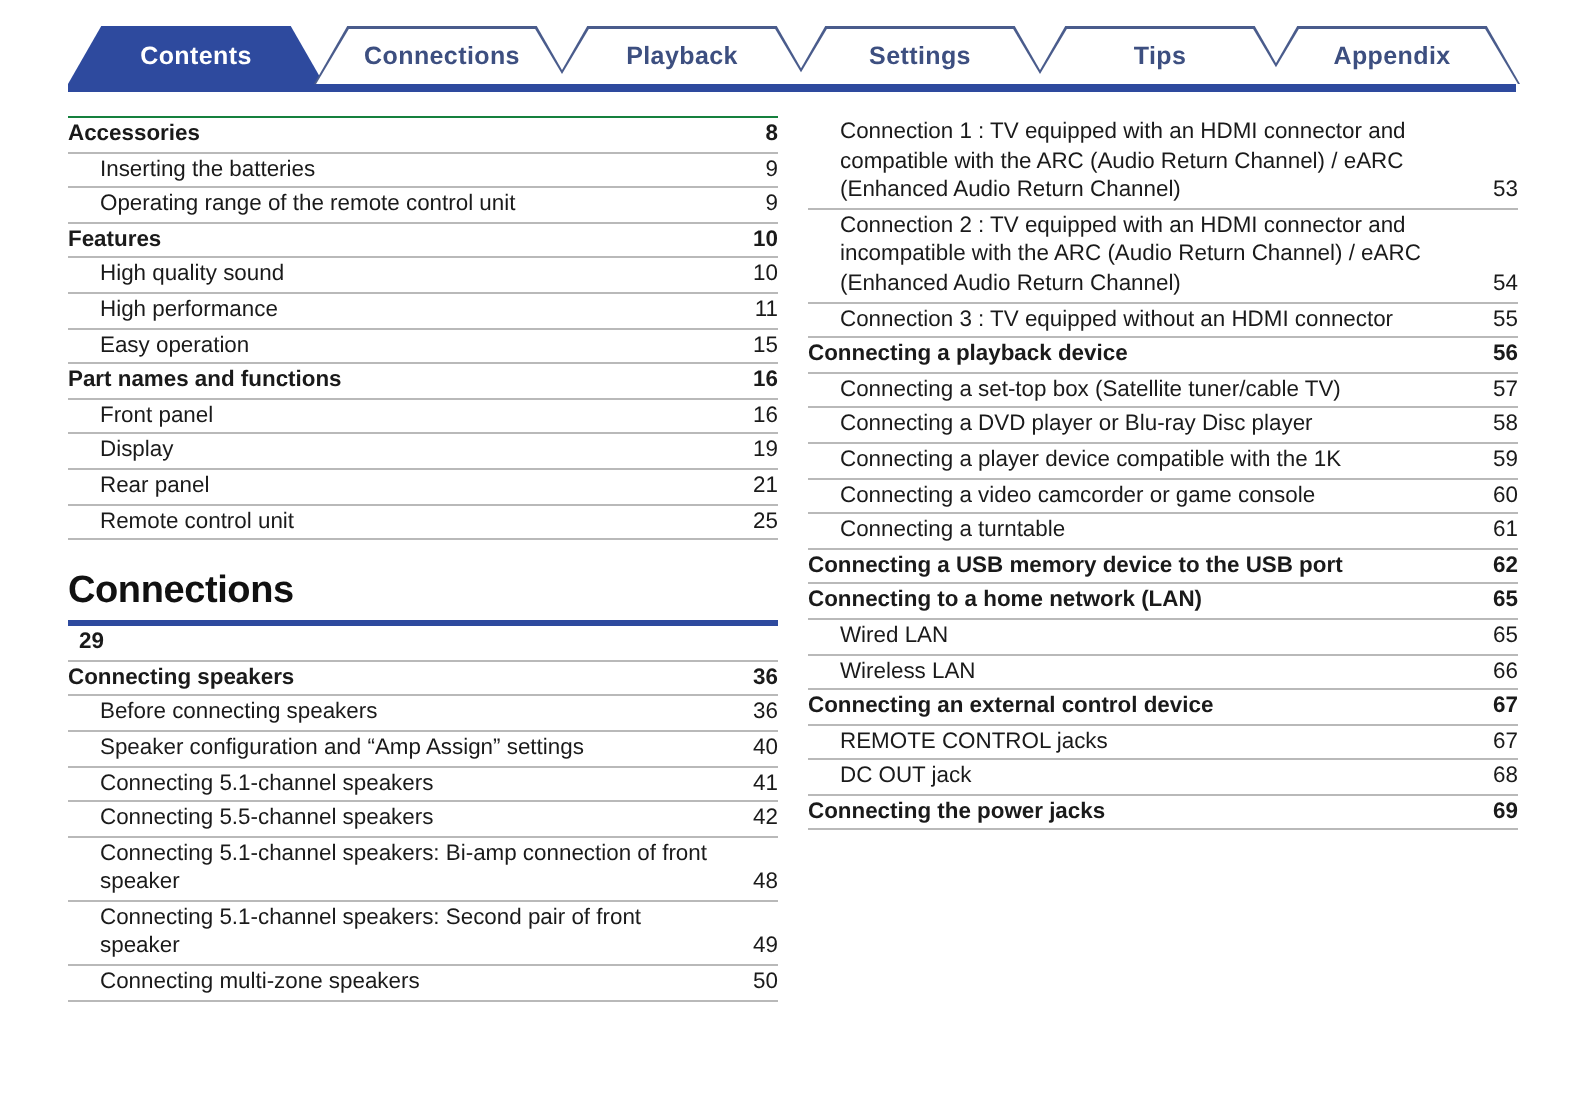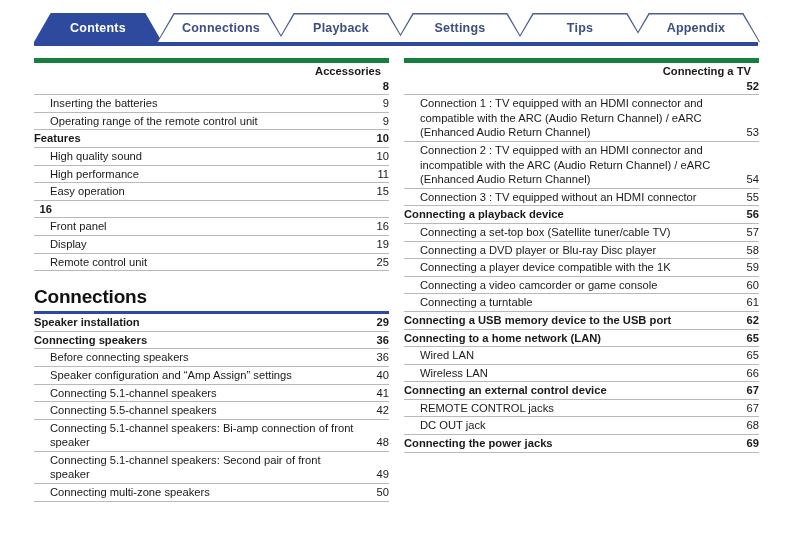--- a/index.html
+++ b/index.html
@@ -117,22 +117,21 @@
     display: flex;
     align-items: flex-end;
     justify-content: space-between;
     border-bottom: 1px solid #b9b9b9;
     box-sizing: border-box;
     padding: 1px 0 1px 0;
     min-height: 15px;
     cursor: pointer;
   }
   .toc-row.first {
-    border-top: 5px solid #15803d;
-    flex-direction: column;
+    border-top: 1px solid #15803d;
   }
   .toc-text {
     font-size: 11.2px;
     line-height: 14.6px;
     color: #1a1a1a;
     padding-right: 8px;
     flex: 1 1 auto;
   }
   .toc-page {
     font-size: 11.2px;
@@ -226,42 +225,46 @@
       </div>
       <div class="toc-row lvl2">
         <div class="toc-text">High performance</div>
         <div class="toc-page">11</div>
       </div>
       <div class="toc-row lvl2">
         <div class="toc-text">Easy operation</div>
         <div class="toc-page">15</div>
       </div>
       <div class="toc-row lvl1">
+        <div class="toc-text">Part names and functions</div>
         <div class="toc-page">16</div>
       </div>
       <div class="toc-row lvl2">
         <div class="toc-text">Front panel</div>
         <div class="toc-page">16</div>
       </div>
       <div class="toc-row lvl2">
         <div class="toc-text">Display</div>
         <div class="toc-page">19</div>
+      </div>
+      <div class="toc-row lvl2">
+        <div class="toc-text">Rear panel</div>
+        <div class="toc-page">21</div>
       </div>
       <div class="toc-row lvl2">
         <div class="toc-text">Remote control unit</div>
         <div class="toc-page">25</div>
       </div>
     </div>
     <div class="chapter">
       <div class="chapter-title">Connections</div>
       <div class="chapter-rule"></div>
     </div>
     <div>
       <div class="toc-row lvl1">
-        <div class="toc-text">Speaker installation</div>
         <div class="toc-page">29</div>
       </div>
       <div class="toc-row lvl1">
         <div class="toc-text">Connecting speakers</div>
         <div class="toc-page">36</div>
       </div>
       <div class="toc-row lvl2">
         <div class="toc-text">Before connecting speakers</div>
         <div class="toc-page">36</div>
       </div>
@@ -287,24 +290,20 @@
       </div>
       <div class="toc-row lvl2">
         <div class="toc-text">Connecting multi-zone speakers</div>
         <div class="toc-page">50</div>
       </div>
     </div>
   </div>
 
 <div class="col col-right" id="col-right">
     <div>
-      <div class="toc-row lvl1 first">
-        <div class="toc-text">Connecting a TV</div>
-        <div class="toc-page">52</div>
-      </div>
       <div class="toc-row lvl2">
         <div class="toc-text">Connection 1 : TV equipped with an HDMI connector and compatible with the ARC (Audio Return Channel) / eARC (Enhanced Audio Return Channel)</div>
         <div class="toc-page">53</div>
       </div>
       <div class="toc-row lvl2">
         <div class="toc-text">Connection 2 : TV equipped with an HDMI connector and incompatible with the ARC (Audio Return Channel) / eARC (Enhanced Audio Return Channel)</div>
         <div class="toc-page">54</div>
       </div>
       <div class="toc-row lvl2">
         <div class="toc-text">Connection 3 : TV equipped without an HDMI connector</div>

